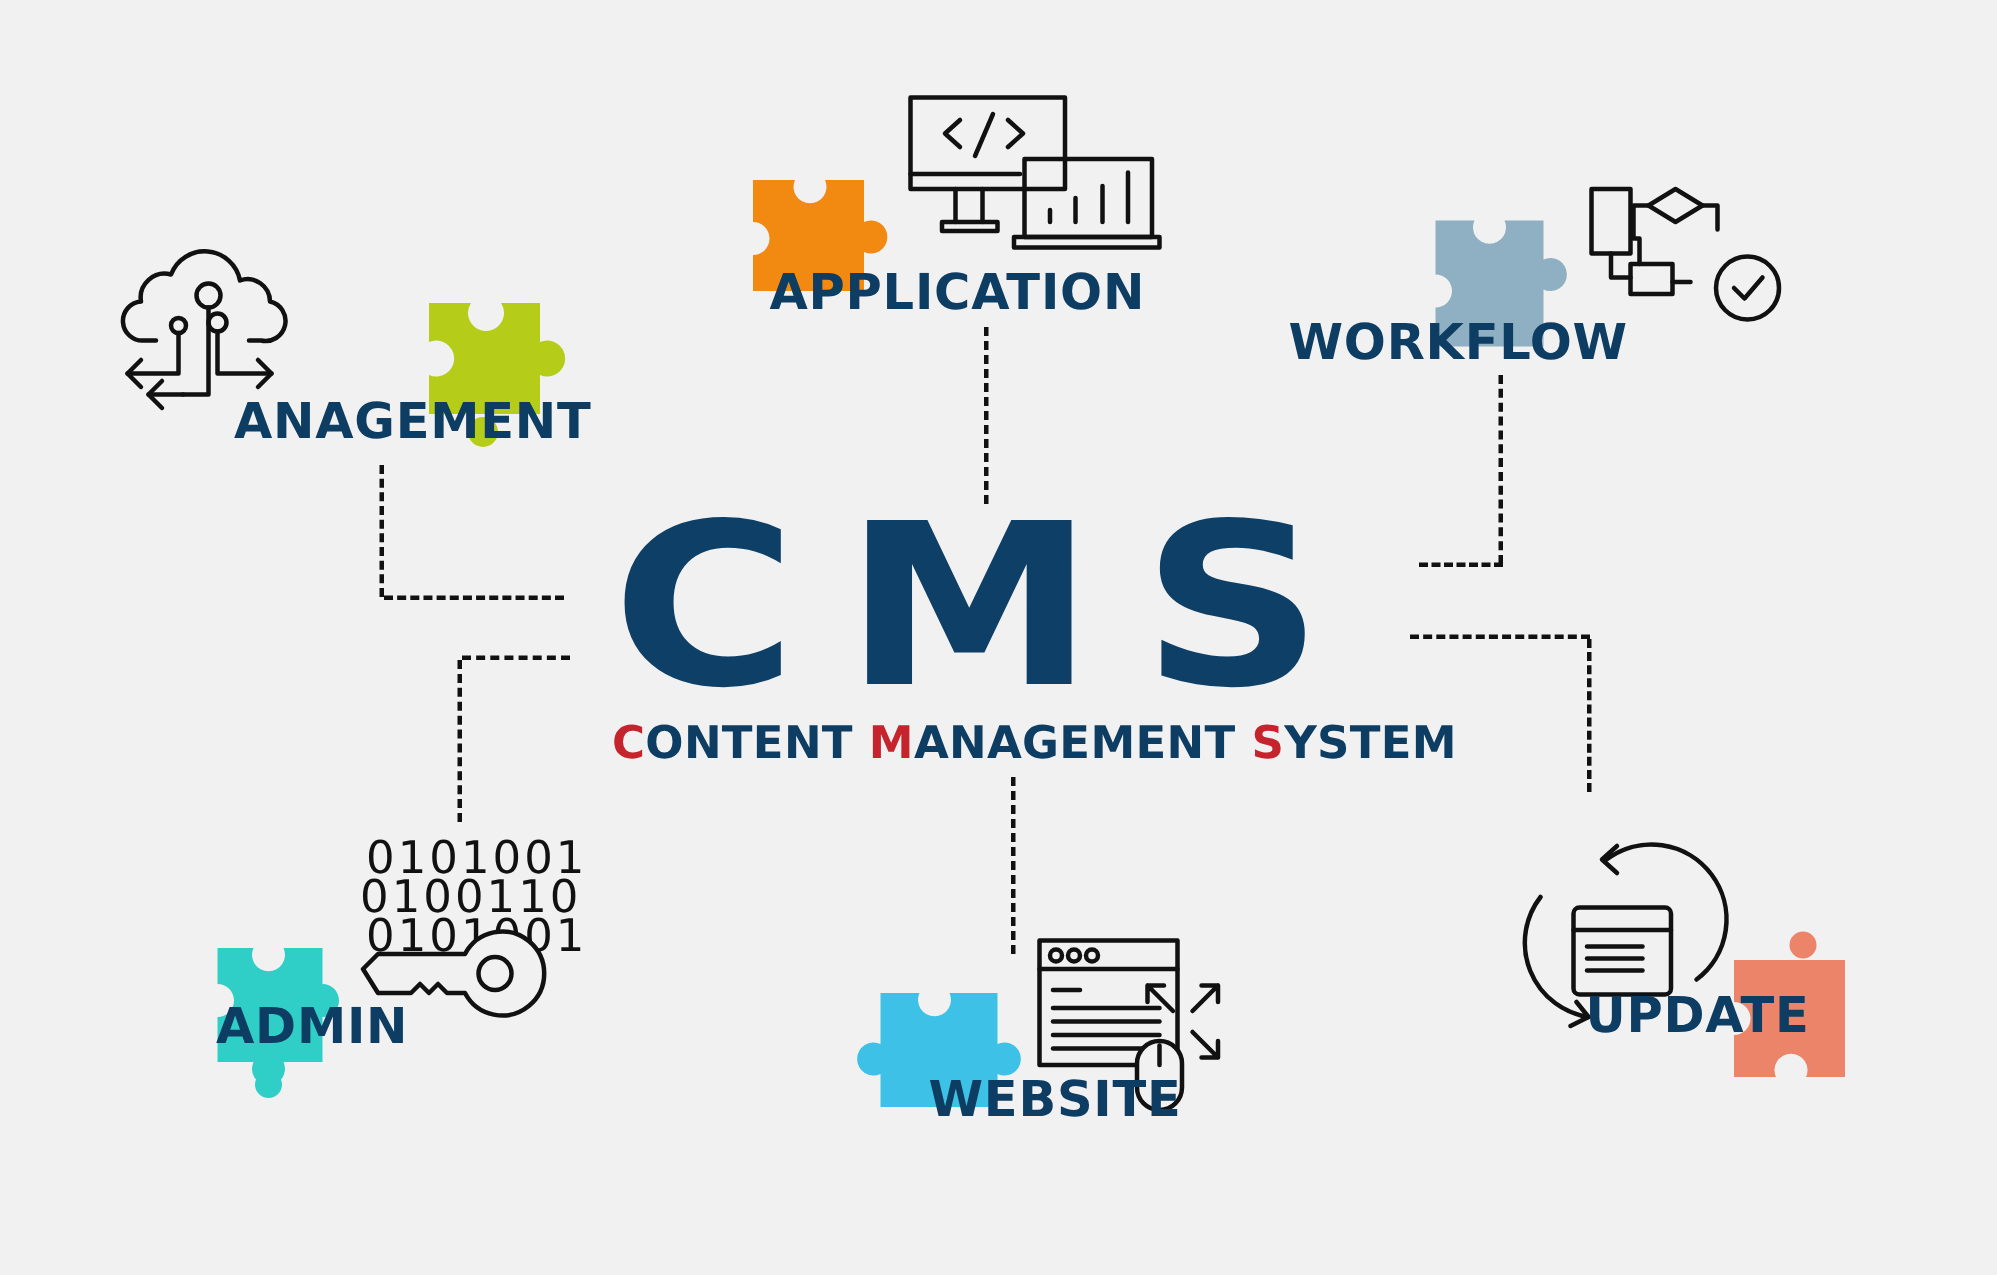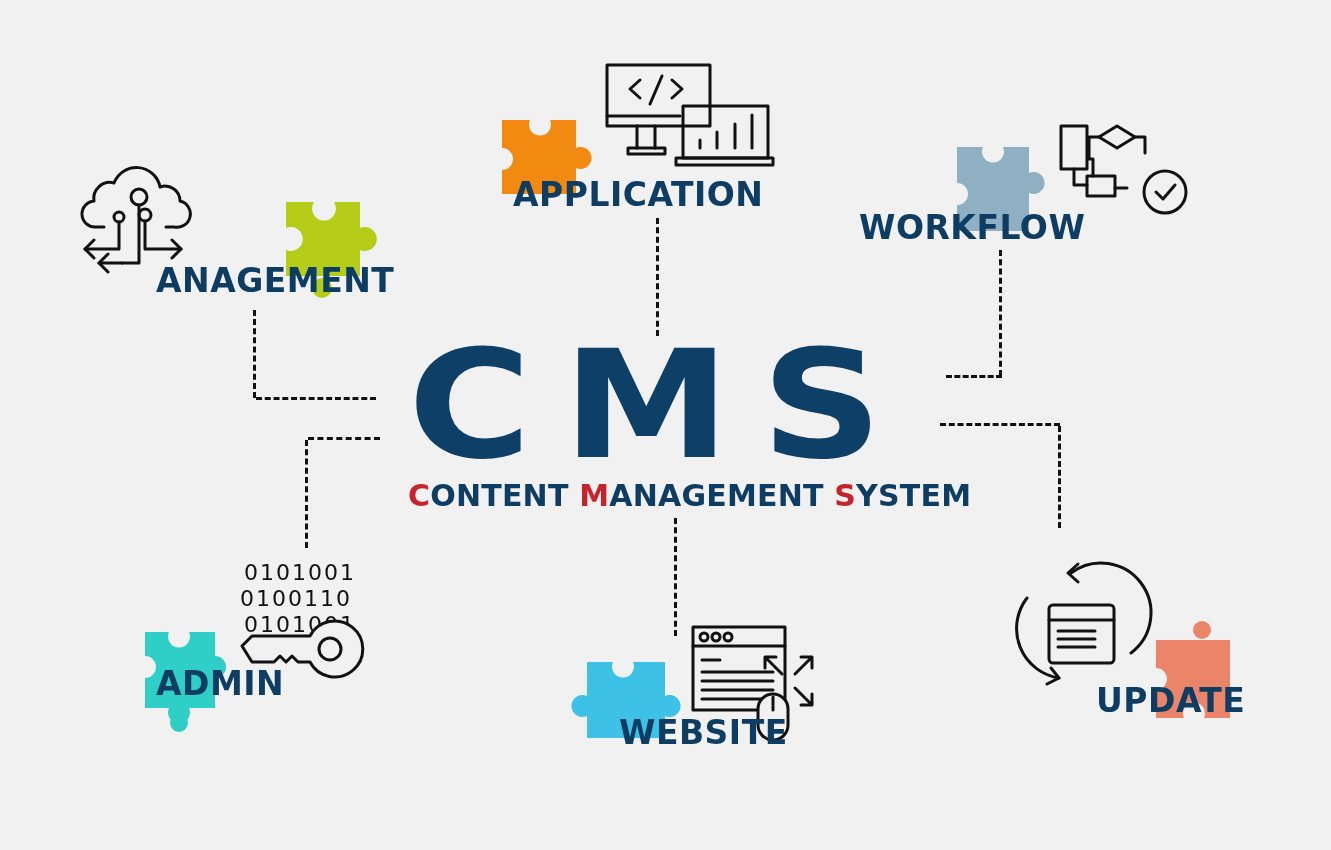--- a/index.html
+++ b/index.html
@@ -96,30 +96,30 @@
     <path d="M101 72 L108 79 L120 65"></path>
   </svg>
   <div class="label" style="left:859px;top:211px;">WORKFLOW</div>
 </div>
 
 <div>
   <svg style="left:143px;top:630px;" width="100" height="105" viewBox="0 0 100 105">
     <path fill="#2fcfc7" d="M2 2 H26 a11 11 0 1 0 20 0 H72 V26 a11 11 0 1 1 0 22 V78 H46 a11 11 0 1 1 -20 0 H2 V48 a11 11 0 1 0 0 -22 Z"></path>
     <circle cx="36" cy="93" r="9" fill="#2fcfc7"></circle>
   </svg>
-  <div style="position:absolute;left:240px;top:560px;font-family:'DejaVu Sans',sans-serif;font-size:22px;line-height:26px;color:#111;letter-spacing:2px;">
+  <div style="position:absolute;left:240px;top:560px;font-family:'DejaVu Sans',sans-serif;font-size:30px;line-height:26px;color:#111;letter-spacing:2px;">
     <div style="padding-left:4px;">0101001</div>
     <div>0100110</div>
     <div style="padding-left:4px;">0101001</div>
   </div>
   <svg style="left:232px;top:618px;" width="120" height="62" viewBox="0 0 120 62" fill="#f2f1f1" stroke="#111" stroke-width="3" stroke-linejoin="round">
     <path d="M10 28 L20 18 H78 a28 28 0 1 1 0 26 L66 44 L60 38 L54 44 L48 38 L42 44 H20 Z"></path>
     <circle cx="98" cy="31" r="11" fill="none"></circle>
   </svg>
-  <div class="label" style="left:156px;top:667px;">ADMIN</div>
+  <div class="label" style="left:144px;top:667px;">ADMIN</div>
 </div>
 
 <div>
   <svg style="left:565px;top:660px;" width="110" height="80" viewBox="0 0 110 80">
     <path fill="#3ec1e6" d="M22 2 H48 a11 11 0 1 0 20 0 H100 V36 a11 11 0 1 1 0 20 V78 H22 V56 a11 11 0 1 1 0 -20 Z"></path>
   </svg>
   <svg style="left:688px;top:622px;" width="140" height="120" viewBox="0 0 140 120" fill="none" stroke="#111" stroke-width="3" stroke-linecap="round" stroke-linejoin="round">
     <rect x="5" y="5" width="92" height="83"></rect>
     <line x1="5" y1="24" x2="97" y2="24"></line>
     <circle cx="16" cy="15" r="4"></circle>
@@ -148,14 +148,14 @@
     <path d="M66 15 a50 50 0 0 1 60 80"></path>
     <path d="M73 6 L63 15 L73 24"></path>
     <path d="M22 40 a50 50 0 0 0 32 80"></path>
     <path d="M42 126 L54 120 L46 110"></path>
     <rect x="44" y="47" width="65" height="58" rx="4"></rect>
     <line x1="44" y1="62" x2="109" y2="62"></line>
     <line x1="53" y1="73" x2="90" y2="73"></line>
     <line x1="53" y1="81" x2="90" y2="81"></line>
     <line x1="53" y1="89" x2="90" y2="89"></line>
   </svg>
-  <div class="label" style="left:1057px;top:684px;margin-left:39px;">UPDATE</div>
+  <div class="label" style="left:1057px;top:660px;">UPDATE</div>
 </div>
 
 </body></html>

